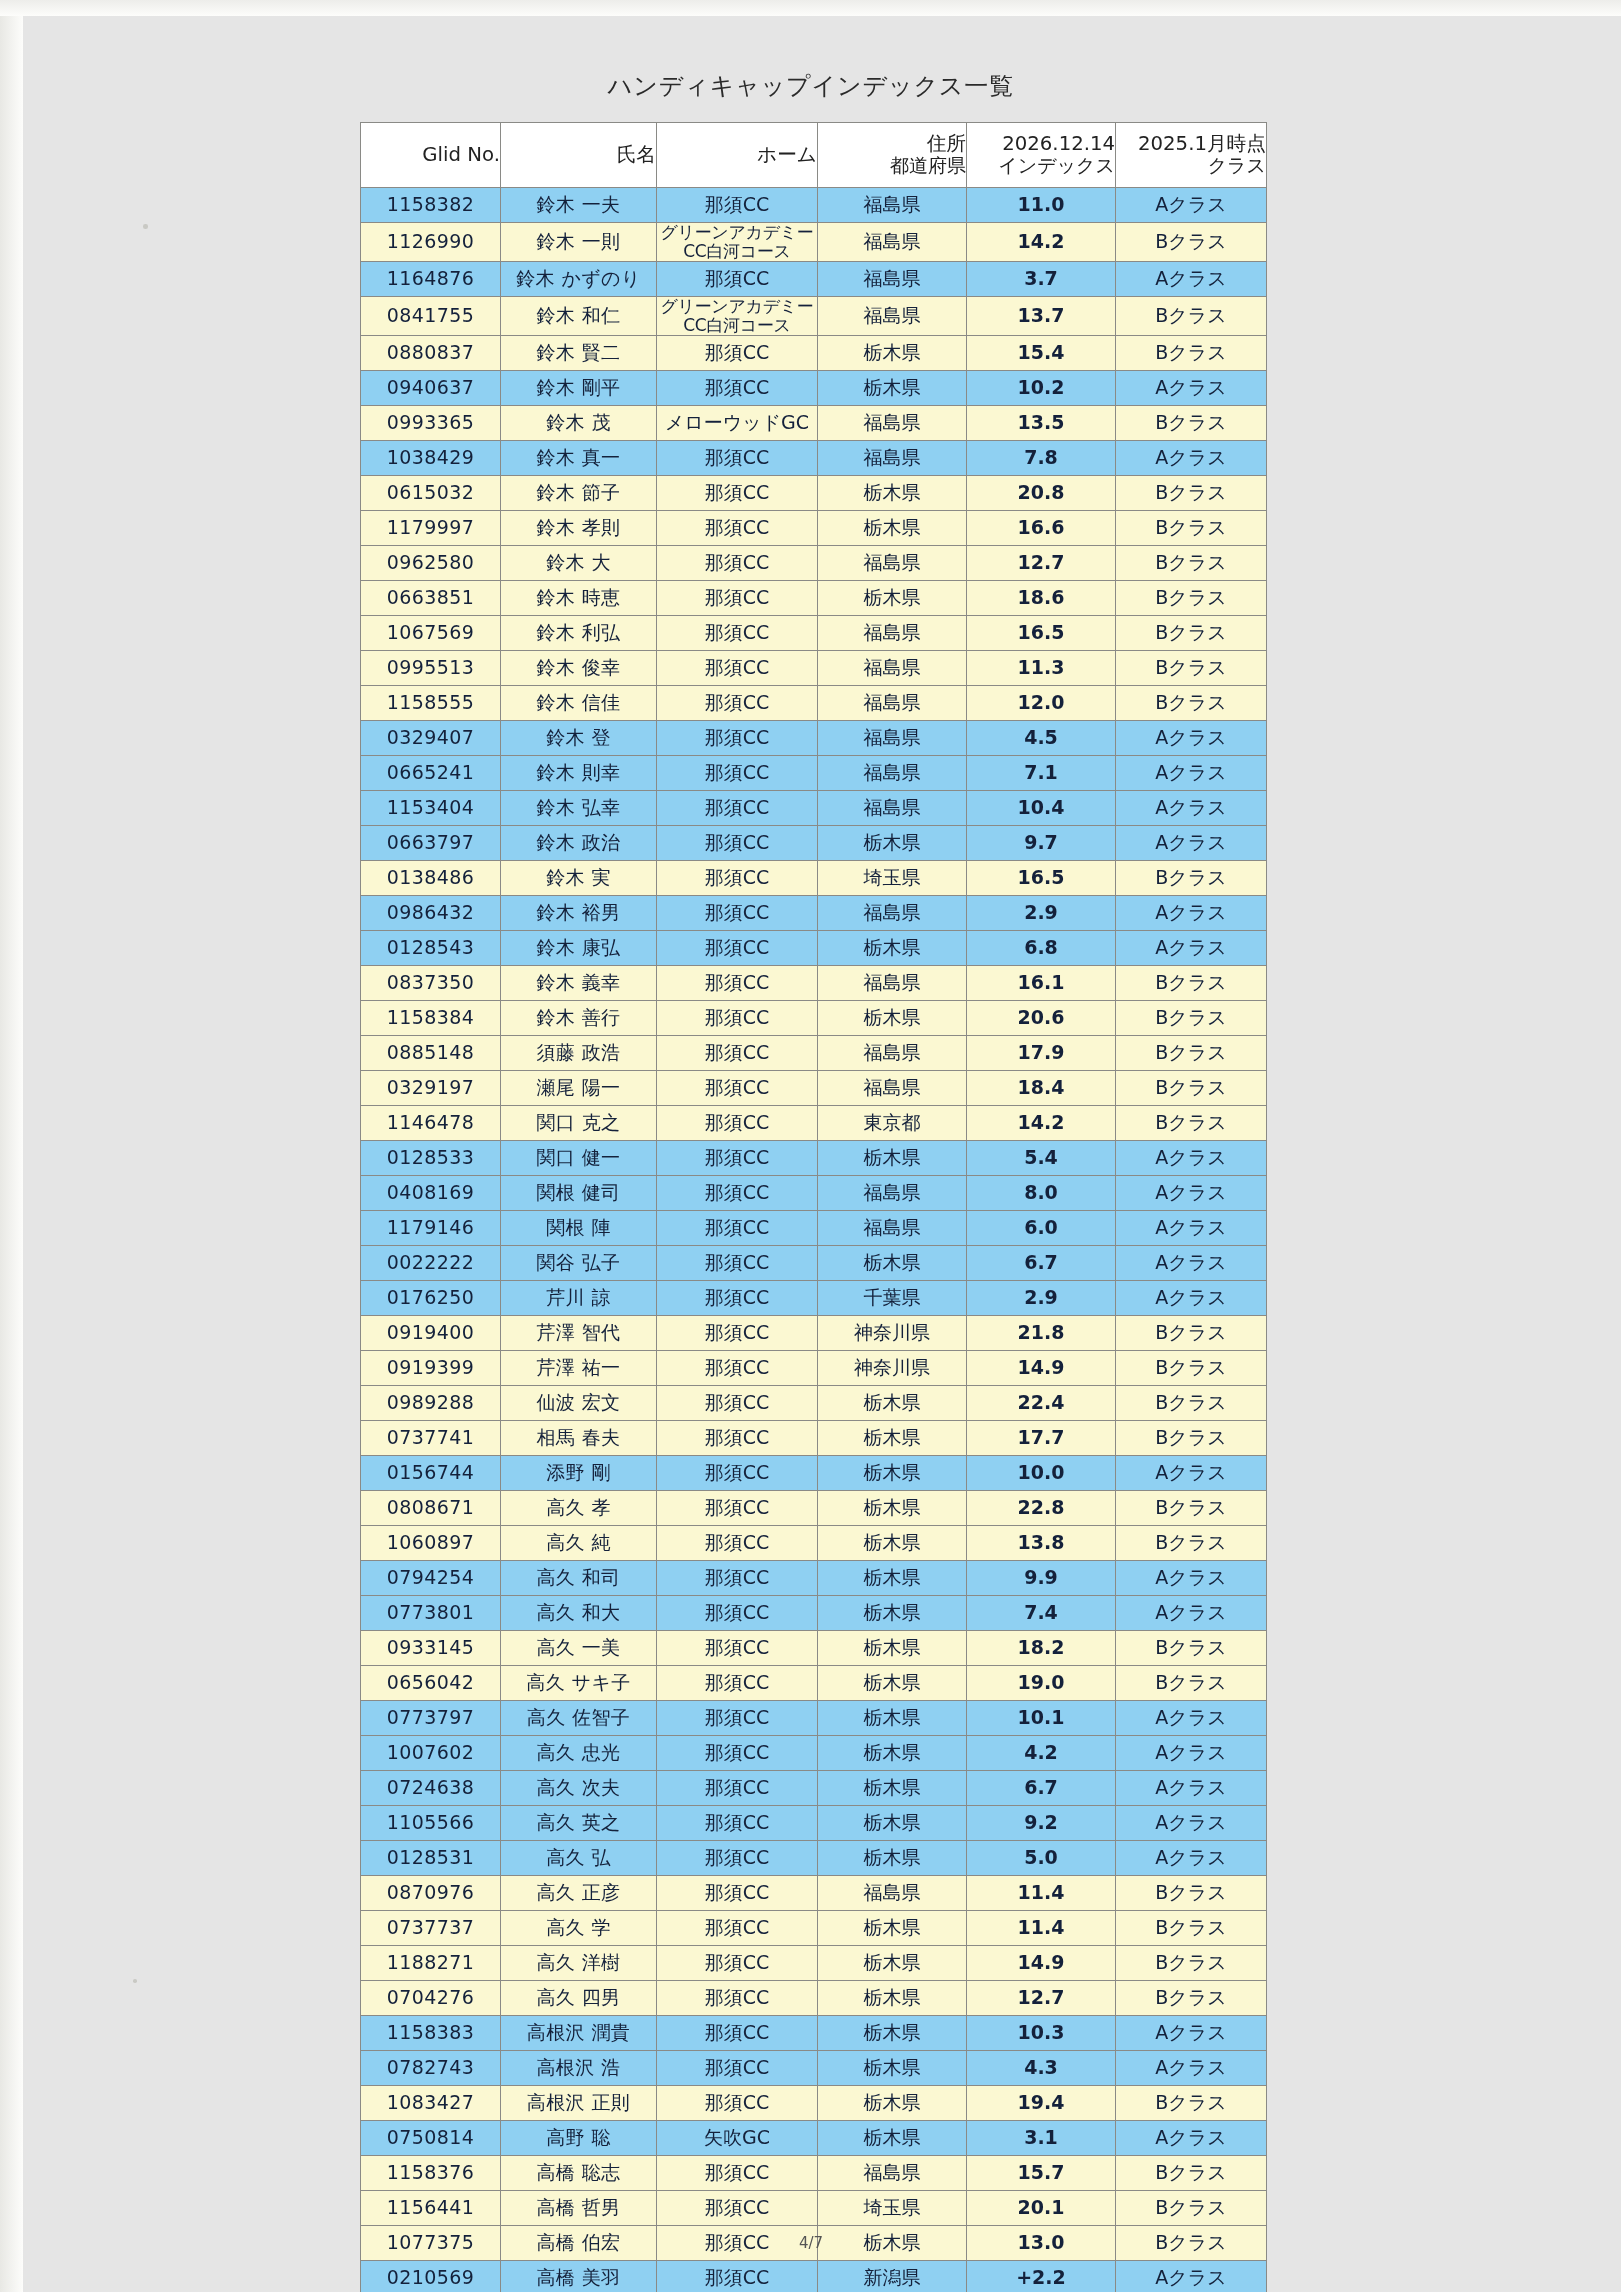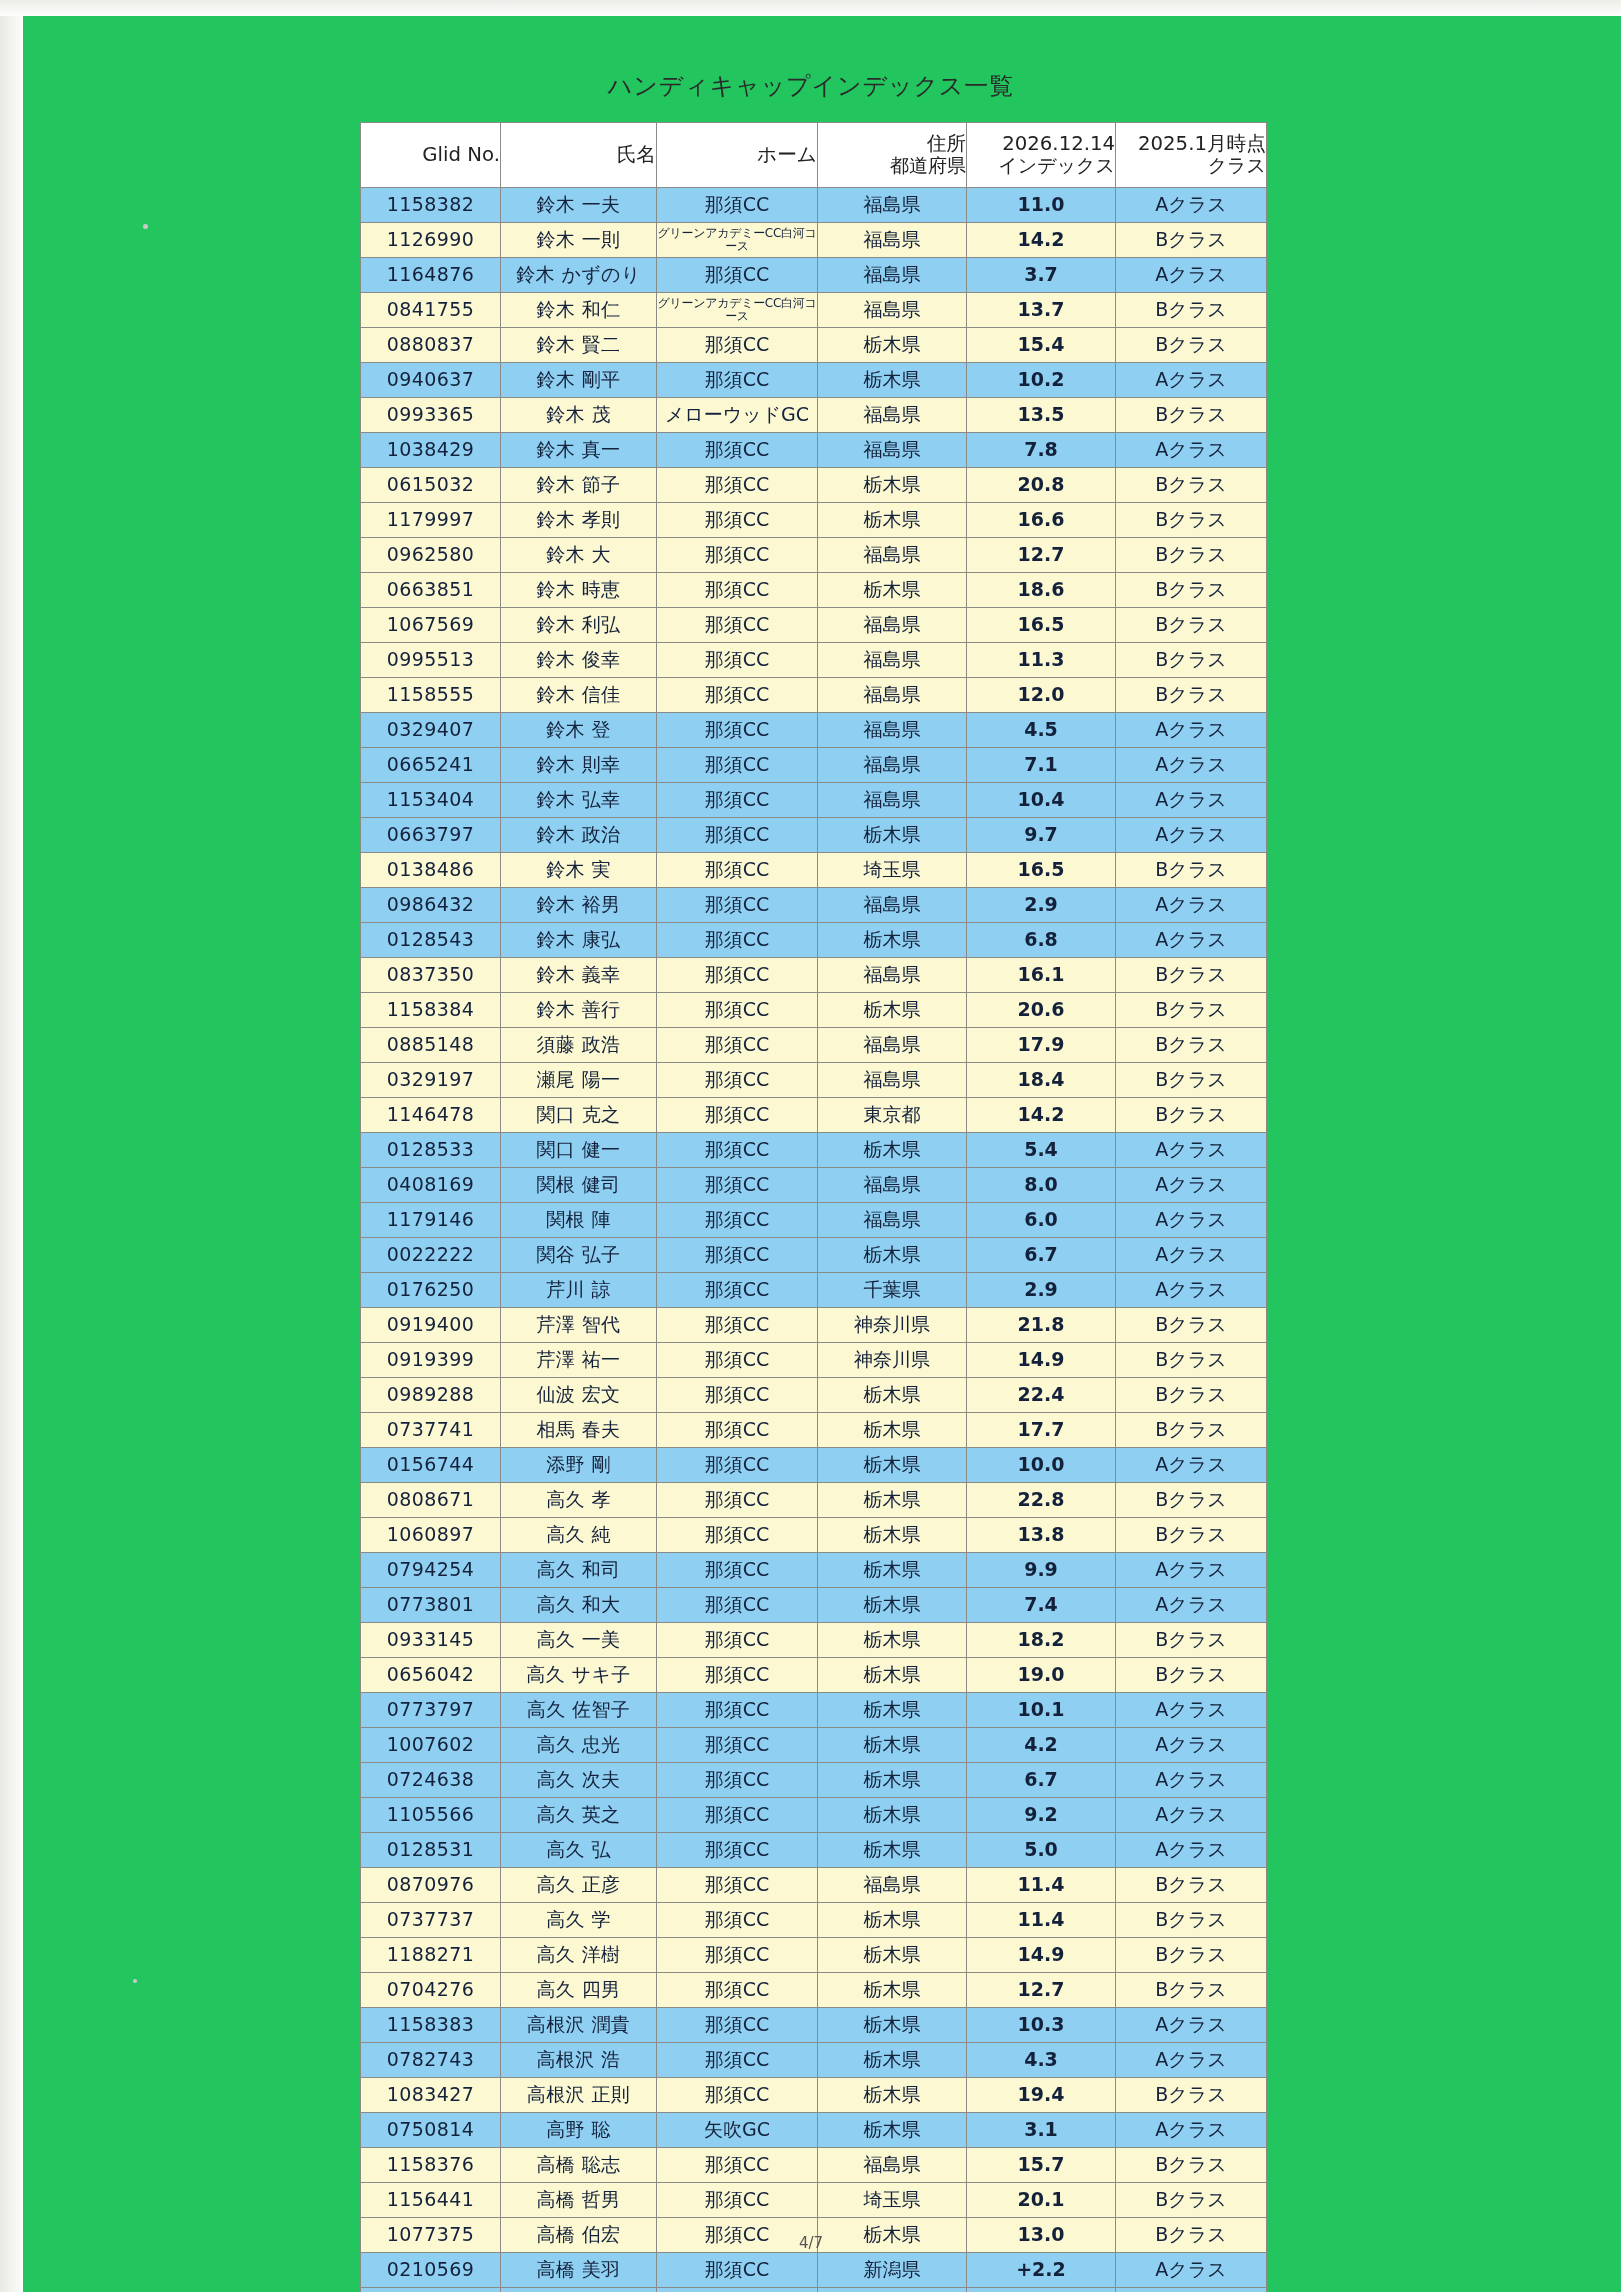--- a/index.html
+++ b/index.html
@@ -12,21 +12,21 @@
     width: 1622px;
     height: 2293px;
     font-family: "Liberation Sans", "DejaVu Sans", sans-serif;
     color: #1b1b1b;
     position: relative;
     overflow: hidden;
   }
   .page {
     position: absolute;
     inset: 0;
-    background: #22c55e;
+    background: #e5e5e5;
   }
   
   .scan-edge-left {
     position: absolute;
     left: 0; top: 0; bottom: 0; width: 23px;
     background: linear-gradient(to right, #e8e8e4, #fdfdfb);
   }
   .scan-edge-top {
     position: absolute;
     left: 0; right: 0; top: 0; height: 16px;
@@ -92,21 +92,21 @@
   thead th.th-index {
     font-weight: bold;
   }
   
   tr.cls-A td { background: #8fd0f2; }
   tr.cls-B td { background: #fbf8d2; }
 
   td.glid   { font-size: 18px; letter-spacing: 0.4px; color: #182a44; }
   td.name   { font-size: 19.7px; text-align: center; letter-spacing: 0.4px; }
   td.home   { font-size: 19px; }
-  td.home.small { font-size: 12px; letter-spacing: -0.3px; }
+  td.home.small { font-size: 17px; letter-spacing: -0.3px; }
   td.pref   { font-size: 19px; }
   td.index  { font-size: 19px; font-weight: bold; }
   td.klass  { font-size: 19px; }
 
   .page-number {
     position: absolute;
     top: 2234px;
     left: 0;
     width: 1622px;
     text-align: center;

